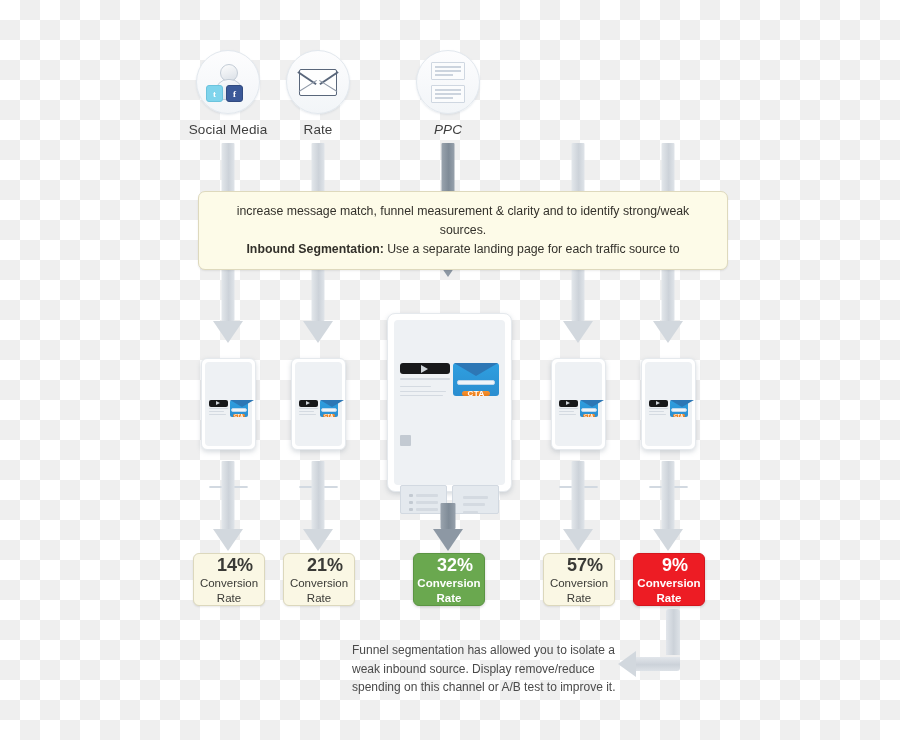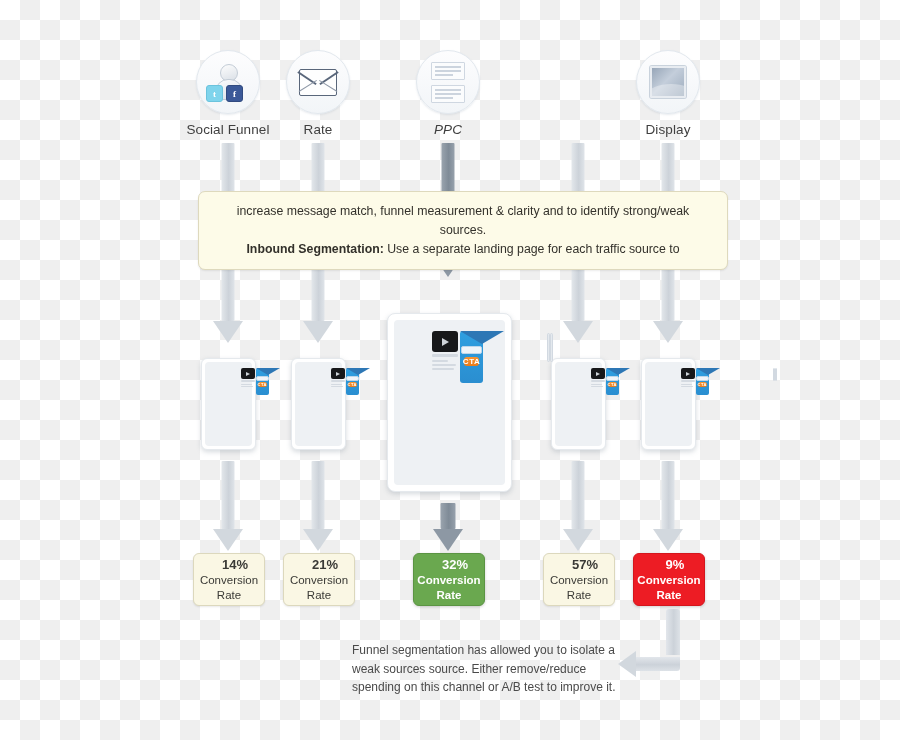--- a/index.html
+++ b/index.html
@@ -188,21 +188,21 @@
   }
   .page-inner {
     position: absolute;
     inset: 0;
     padding: 7%;
     box-sizing: border-box;
     background: #eef1f4;
     border-radius: 4px;
     margin: 6%;
     display: flex;
-    flex-direction: row;
+    flex-direction: column;
     gap: 32px;
   }
   .m-header { background: #3f4e5e; border-radius: 2px; }
   .m-mid { display: flex; }
   .m-left { display: flex; flex-direction: column; }
   .m-video {
     background: #17181a; border-radius: 2px;
     display: flex; align-items: center; justify-content: center;
   }
   .m-play {
@@ -253,21 +253,21 @@
     box-shadow: 0 1px 2px rgba(0,0,0,.09);
   }
   .result.green {
     background: #6aa84f; border: 1px solid #5b9443; color: #ffffff;
     box-shadow: 0 1px 3px rgba(0,0,0,.18);
   }
   .result.red {
     background: #ed1c24; border: 1px solid #d4161d; color: #ffffff;
     box-shadow: 0 1px 3px rgba(0,0,0,.18);
   }
-  .result .pct { font-size: 13px; font-weight: bold; margin-left: 12px; }
+  .result .pct { font-size: 18px; font-weight: bold; margin-left: 12px; }
   .result .cap { font-size: 11.5px; }
   .result.green .cap, .result.red .cap { font-weight: bold; }
 
   
   .footnote {
     position: absolute;
     font-size: 12px;
     color: #4a4a4a;
     line-height: 1.55;
   }
@@ -300,21 +300,21 @@
 
   <div class="channel" style="left:168px; top:50px;">
     <div class="chan-circle">
       <div class="ico-person">
         <div class="head"></div>
         <div class="body"></div>
         <div class="badge tw">t</div>
         <div class="badge fb">f</div>
       </div>
     </div>
-    <div class="chan-label">Social Funnel</div>
+    <div class="chan-label">Social Media</div>
   </div>
 
   <div class="channel" style="left:258px; top:50px;">
     <div class="chan-circle">
       <div class="ico-mail">
         <div class="env"></div>
         <div class="flapEdgeL"></div>
         <div class="flapEdgeR"></div>
         <div class="foldL"></div>
         <div class="foldR"></div>
@@ -335,26 +335,20 @@
             <div class="ln"></div>
             <div class="ln"></div>
             <div class="ln"></div>
           </div>
       </div>
     </div>
     <div class="chan-label">PPC</div>
   </div>
 
 
-  <div class="channel" style="left:608px; top:50px;">
-    <div class="chan-circle">
-      <div class="ico-disp"></div>
-    </div>
-    <div class="chan-label">Display</div>
-  </div>
 
   <div class="callout" style="left:198px; top:191px; width:500px;">
     <div>increase message match, funnel measurement &amp; clarity and to identify strong/weak sources.</div>
     <div>
       <b>Inbound Segmentation:</b><span> Use a separate landing page for each traffic source to</span>
     </div>
   </div>
 
   <div class="page" style="left:201px; top:358px; width:55px; height:92px;">
     <div class="page-inner">
@@ -570,17 +564,17 @@
   </div>
 
   <div class="elbow" style="left:618px; top:609px; width:62px; height:62px;">
     <div class="down"></div>
     <div class="across" style="width:50px;"></div>
     <div class="tip"></div>
   </div>
 
   <div class="footnote" style="left:352px; top:641px; width:270px;">
     <div>Funnel segmentation has allowed you to isolate a</div>
-    <div>weak sources source. Either remove/reduce</div>
+    <div>weak inbound source. Display remove/reduce</div>
     <div>spending on this channel or A/B test to improve it.</div>
   </div>
 
 </div>
 
 </body></html>

